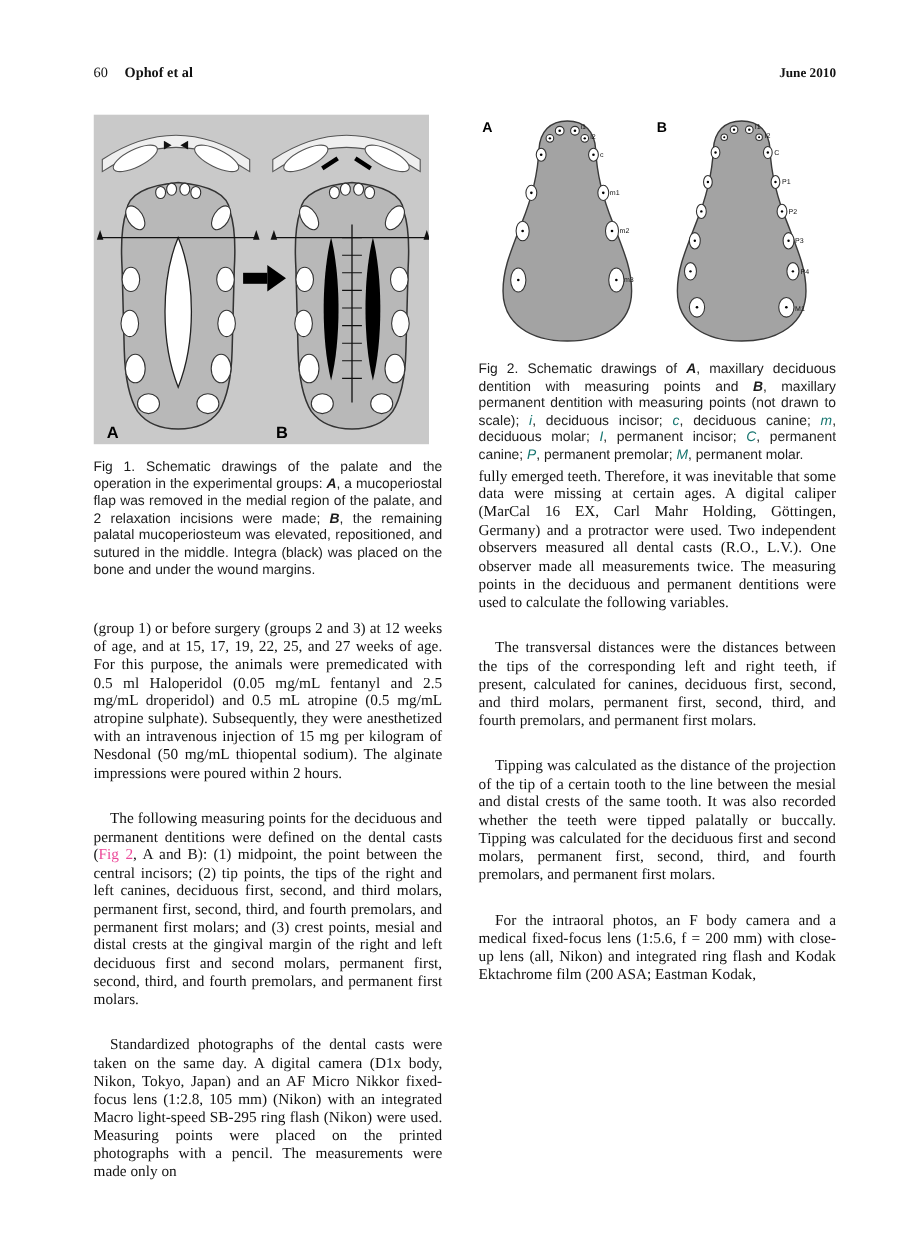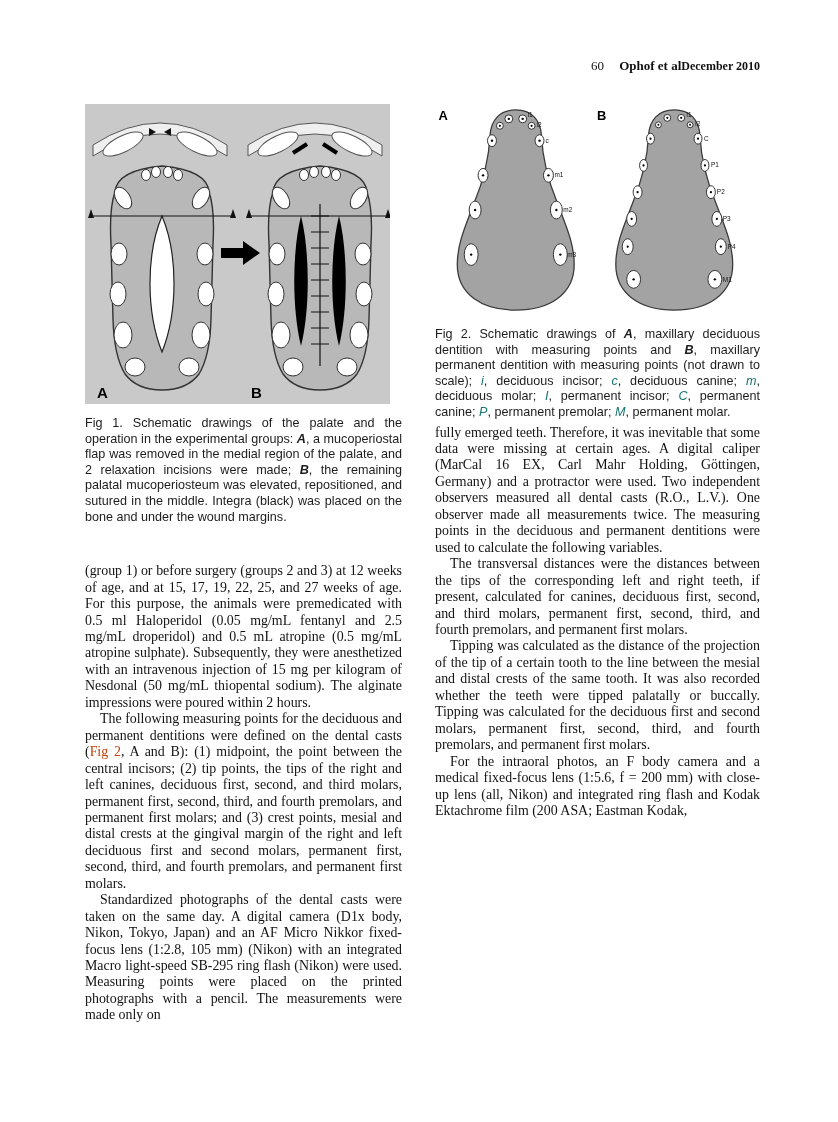--- a/index.html
+++ b/index.html
@@ -12,21 +12,21 @@
   }
   .page {
     position:relative;
     width:838px; height:1122px;
     padding:58px 78px 0 85px;
     background:#ffffff;
     overflow:hidden;
   }
   .page-header {
     display:flex;
-    justify-content:flex-end;
+    justify-content:space-between;
     align-items:flex-start;
     margin-bottom:30px;
   }
   .header-left { font-size:13px; }
   .header-left .pnum { font-weight:normal; margin-right:12px; }
   .header-left .authors { font-weight:bold; }
   .header-right {
     text-align:right;
     font-weight:bold;
     font-size:12px;
@@ -50,39 +50,39 @@
   .caption-fig1 { margin-bottom:38px; }
   .caption-fig2 { margin-bottom:4px; }
   .cap-bold { font-weight:bold; font-style:italic; }
   .cap-key  { color:#16756f; font-style:italic; }
 
   .body-par {
     font-size:13.9px;
     line-height:16.45px;
     text-align:justify;
   }
-  .body-par.indent { text-indent:15px; }
-  .fig-link { color:#c2410c; text-decoration:none; cursor:pointer; }
+  .body-par.indent { text-indent:15px;margin-top:25px; }
+  .fig-link { color:#ec4899; text-decoration:none; cursor:pointer; }
 
   svg text { font-family:"Liberation Sans", sans-serif; }
   .svg-panel-letter { font-weight:bold; font-size:15px; fill:#000; }
   .svg-tooth-label { font-size:6.5px; fill:#111; }
 </style>
 </head>
 <body>
 
 <div class="page">
 
   <header class="page-header">
     <div class="header-left">
       <span class="pnum">60</span>
       <span class="authors">Ophof et al</span>
     </div>
     <div class="header-right">
-      <div>December 2010</div>
+      <div>June 2010</div>
     </div>
   </header>
 
   <div class="columns">
 
     <div class="col-left">
 
       <figure class="fig1-figure">
         <svg viewBox="0 0 305 300" width="305" height="300">
           <rect x="0" y="0" width="305" height="300" fill="#c9c9c9"></rect>

